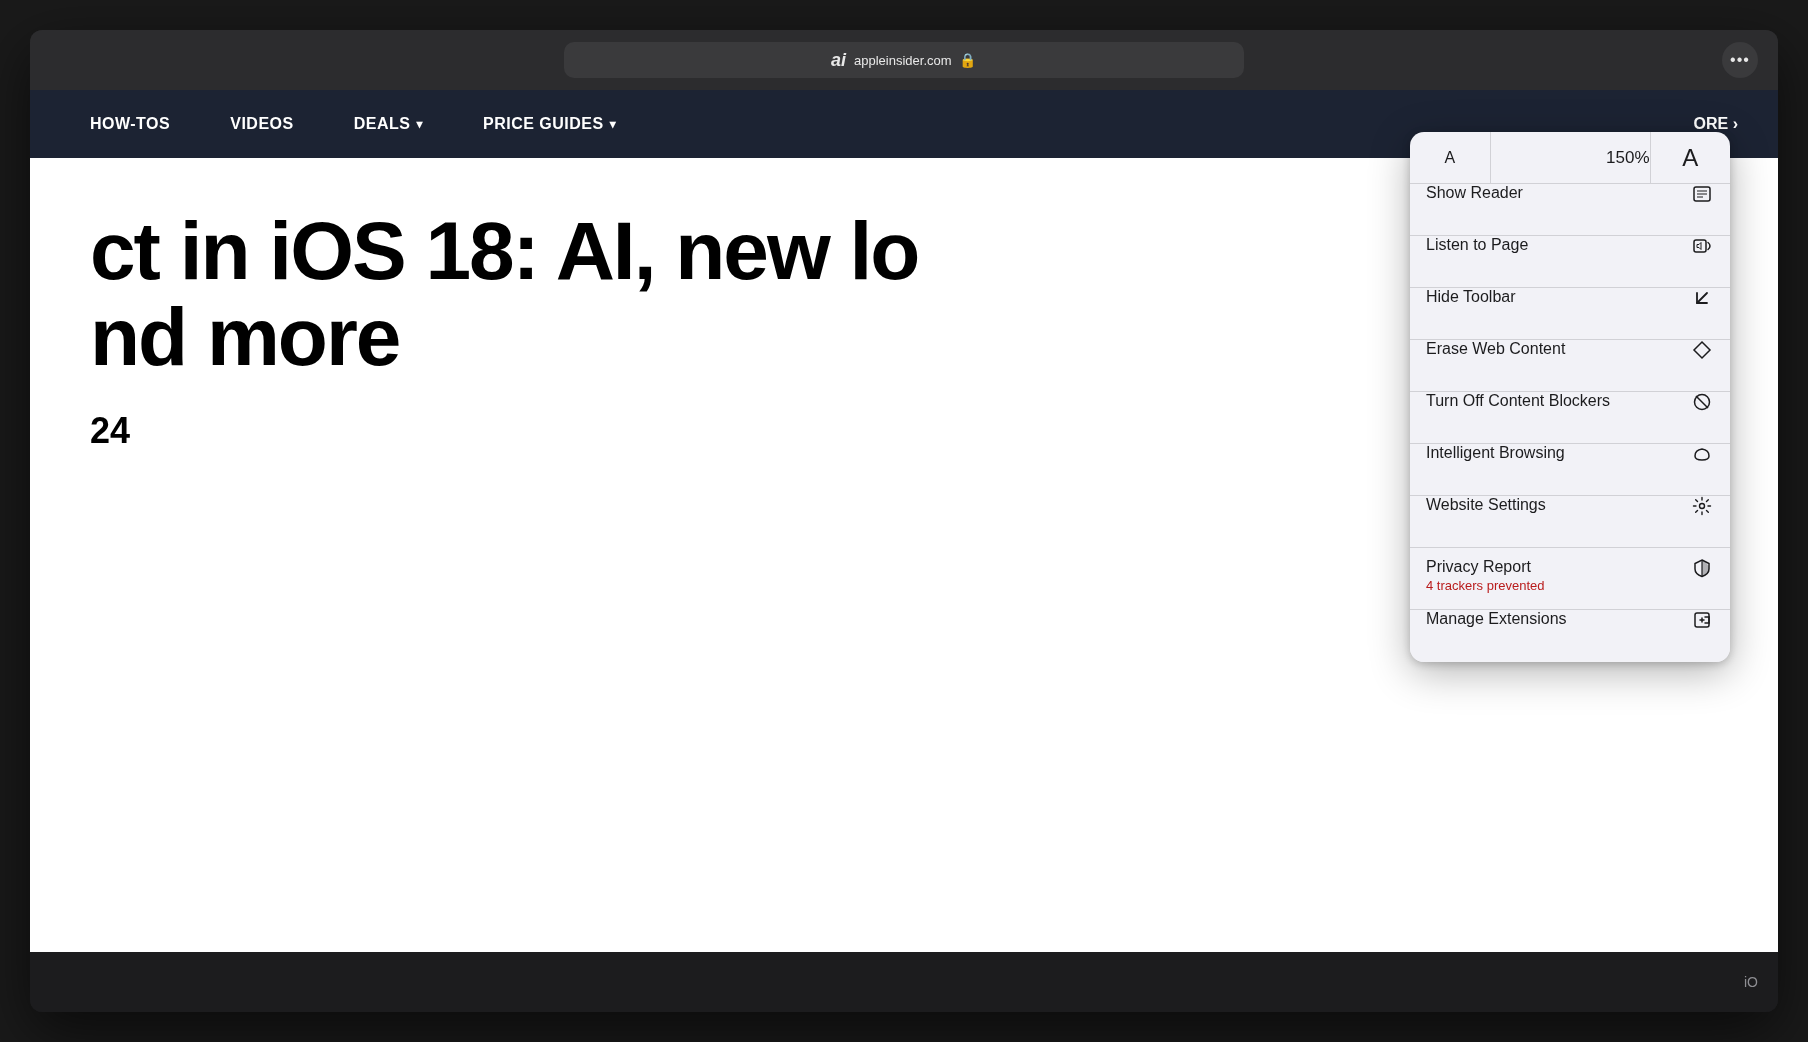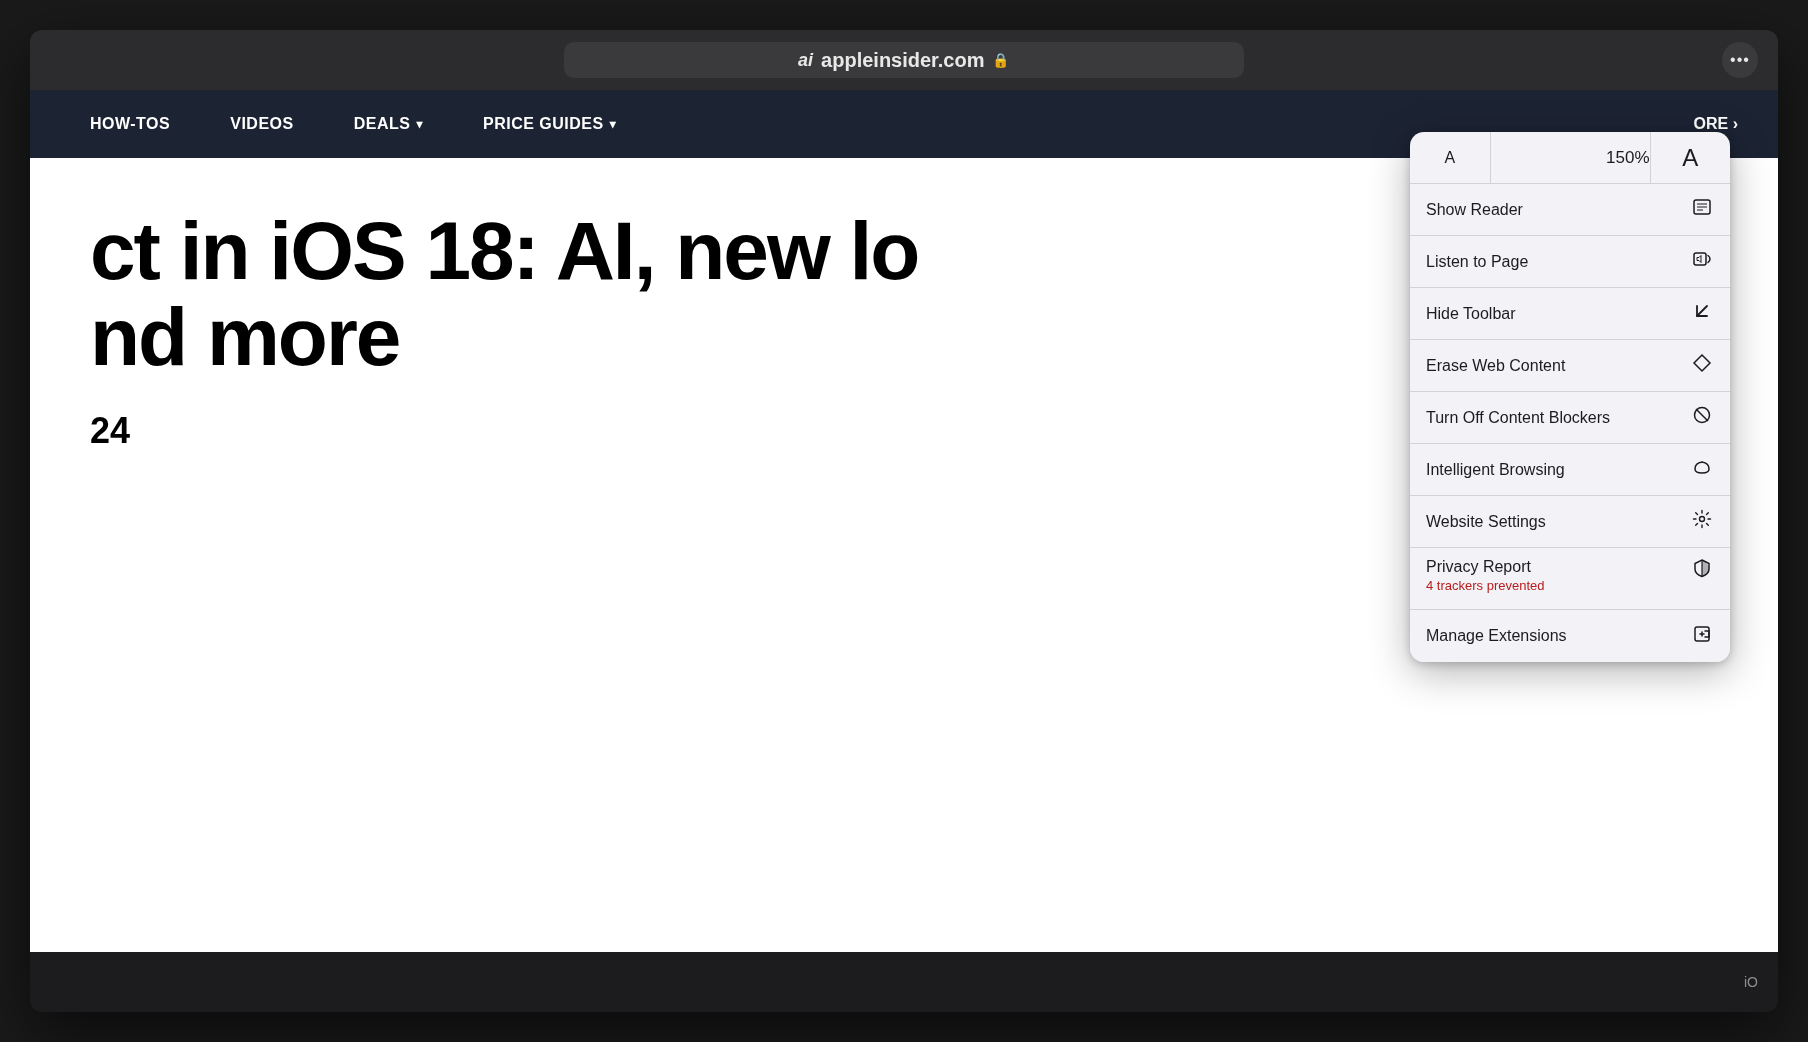--- a/index.html
+++ b/index.html
@@ -51,22 +51,22 @@
 
     .site-icon {
       font-style: italic;
       font-weight: 700;
       color: #e8e8e8;
       font-size: 18px;
     }
 
     .site-url {
       color: #e8e8e8;
-      font-size: 20px;
-      font-weight: 700;
+      font-size: 13px;
+      font-weight: 400;
     }
 
     .lock-icon {
       color: #8e8e93;
       font-size: 14px;
     }
 
     .more-button {
       position: absolute;
       right: 20px;
@@ -228,21 +228,20 @@
       color: #1c1c1e;
       border-left: 1px solid #d1d1d6;
       border-right: 1px solid #d1d1d6;
       height: 100%;
       cursor: pointer;
     }
 
     
     .menu-item {
       display: flex;
-      align-items: center;
       justify-content: space-between;
       padding: 0 16px;
       height: 52px;
       border-bottom: 1px solid #d1d1d6;
       cursor: pointer;
       background: #f2f2f7;
       transition: background 0.1s;
     }
 
     .menu-item:last-child {

